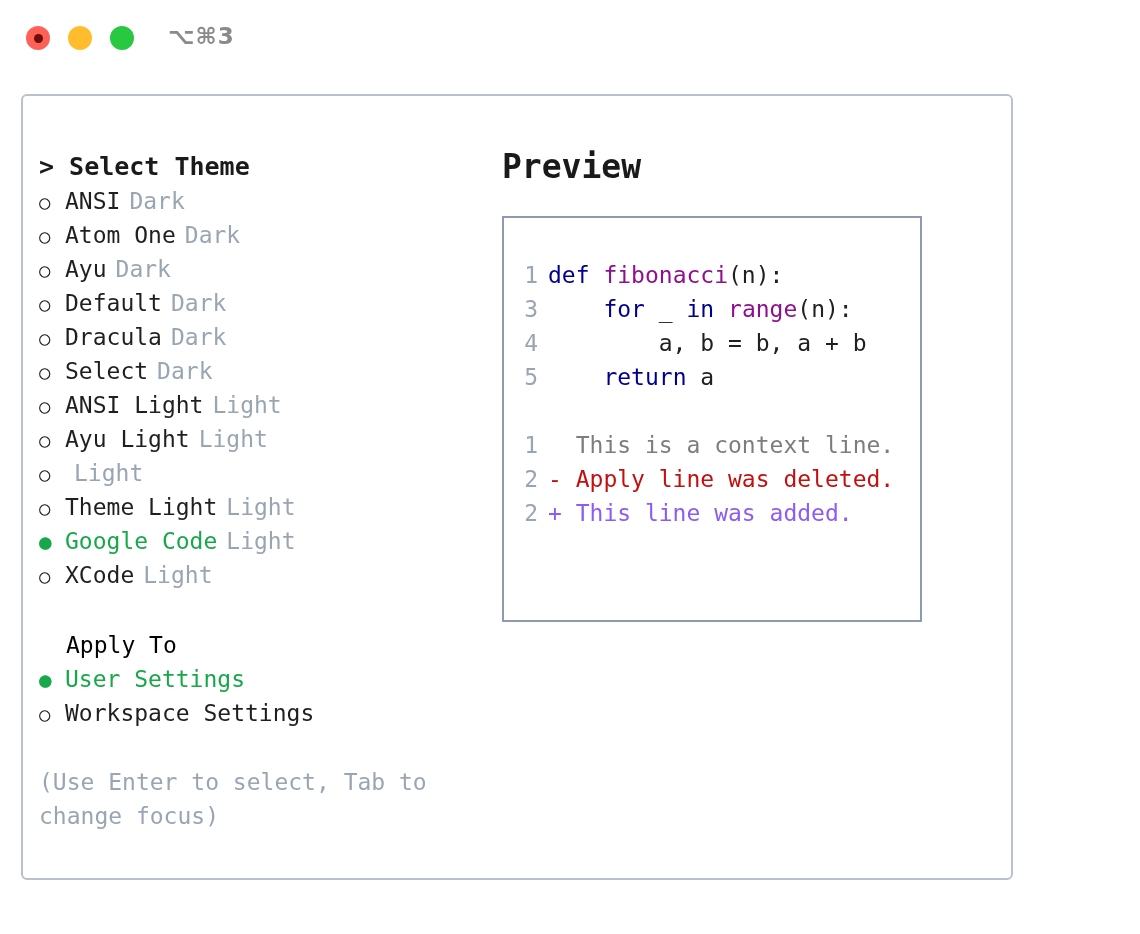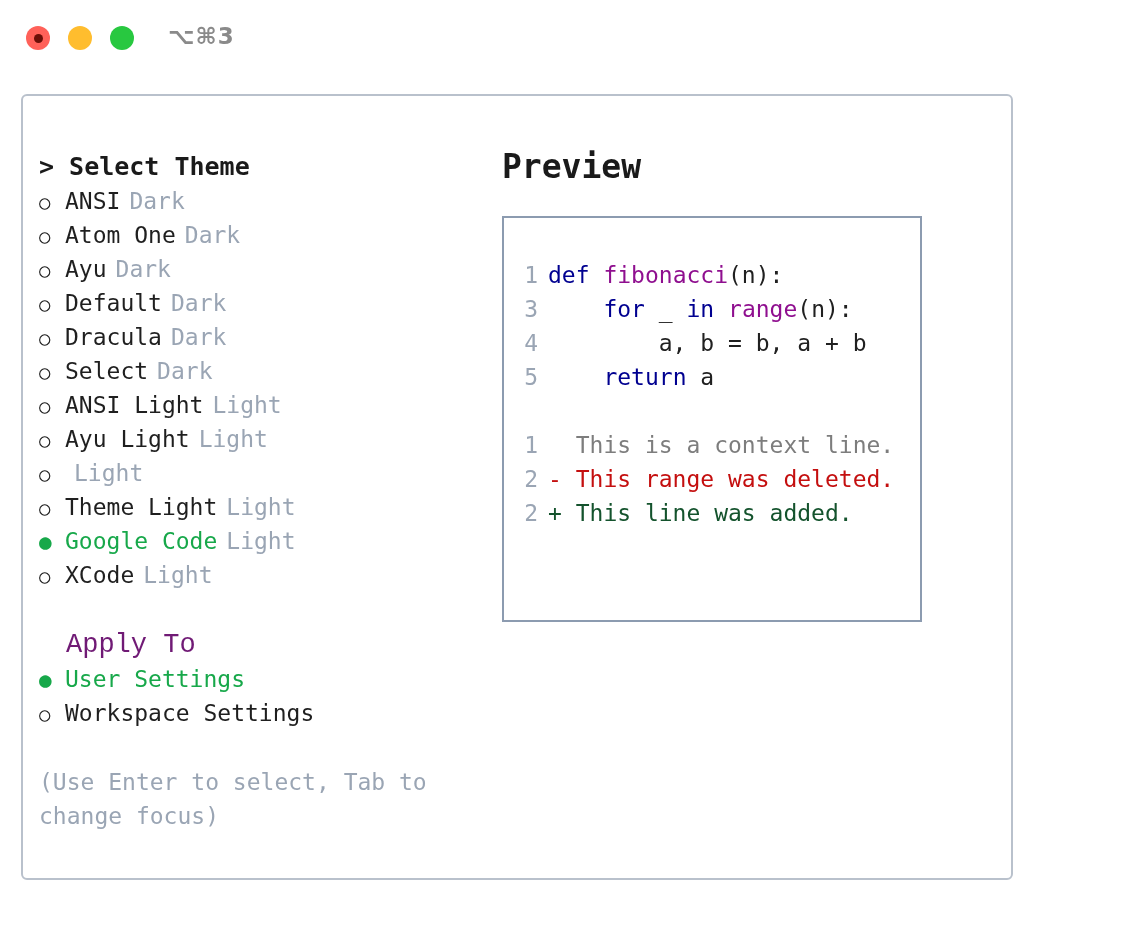--- a/index.html
+++ b/index.html
@@ -114,26 +114,25 @@
   }
   .theme-row.selected .theme-name { color: #17a84a; }
   .theme-kind {
     color: #9aa5b4;
     margin-left: 9px;
   }
   .theme-row.selected .theme-kind { color: #9aa5b4; }
 
   #apply-block { margin-top: 36px; }
   #apply-title {
-    font-size: 27px;
-    color: #701a75;
+    font-size: 23px;
+    color: #000000;
     line-height: 34px;
     padding-left: 27px;
     white-space: pre;
-    font-family: Liberation Mono, monospace;
   }
   #hint-text {
     margin-top: 35px;
     font-size: 23px;
     color: #9aa5b4;
     line-height: 34px;
     width: 412px;
     white-space: pre-wrap;
   }
 
@@ -179,21 +178,21 @@
   }
   .code-body { margin-left: 10px; }
   .tok-kw   { color: #000090; }
   .tok-fn   { color: #8f0f8f; }
   .tok-num  { color: #0f7f7f; }
   .tok-txt  { color: #202020; }
   .tok-punct{ color: #202020; }
   .spacer-line { height: 34px; }
   .diff-ctx { color: #7d7d7d; }
   .diff-del { color: #c40f0f; }
-  .diff-add { color: #14532d; }
+  .diff-add { color: #8b5cf6; }
 </style>
 </head>
 <body>
 
 <div id="window-frame">
 
   <div id="titlebar">
     <div class="traffic-lights">
       <span class="light red"></span>
       <span class="light yellow"></span>
@@ -239,21 +238,21 @@
         <div id="code-area">
           <div id="code-lines">
               <div class="code-line"><span class="lnum">1</span><span class="code-body"><span class="tok-kw">def </span><span class="tok-fn">fibonacci</span><span class="tok-punct">(n):</span></span></div>
               <div class="code-line"><span class="lnum">3</span><span class="code-body"><span class="tok-txt">    </span><span class="tok-kw">for</span><span class="tok-txt"> _ </span><span class="tok-kw">in</span><span class="tok-txt"> </span><span class="tok-fn">range</span><span class="tok-punct">(n):</span></span></div>
               <div class="code-line"><span class="lnum">4</span><span class="code-body"><span class="tok-txt">        a, b = b, a + b</span></span></div>
               <div class="code-line"><span class="lnum">5</span><span class="code-body"><span class="tok-txt">    </span><span class="tok-kw">return</span><span class="tok-txt"> a</span></span></div>
             </div>
           <div class="spacer-line"></div>
           <div id="diff-lines">
               <div class="code-line"><span class="lnum">1</span><span class="code-body diff-ctx">  This is a context line.</span></div>
-              <div class="code-line"><span class="lnum">2</span><span class="code-body diff-del">- This range was deleted.</span></div>
+              <div class="code-line"><span class="lnum">2</span><span class="code-body diff-del">- Apply line was deleted.</span></div>
               <div class="code-line"><span class="lnum">2</span><span class="code-body diff-add">+ This line was added.</span></div>
             </div>
         </div>
       </div>
     </div>
 
   </div>
 </div>
 
 </body></html>

